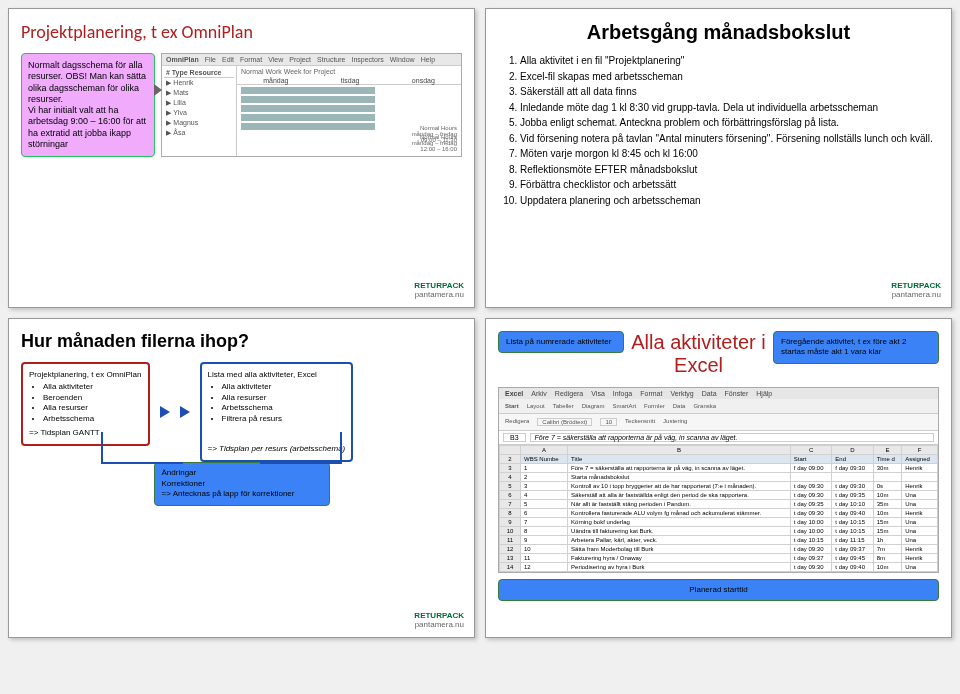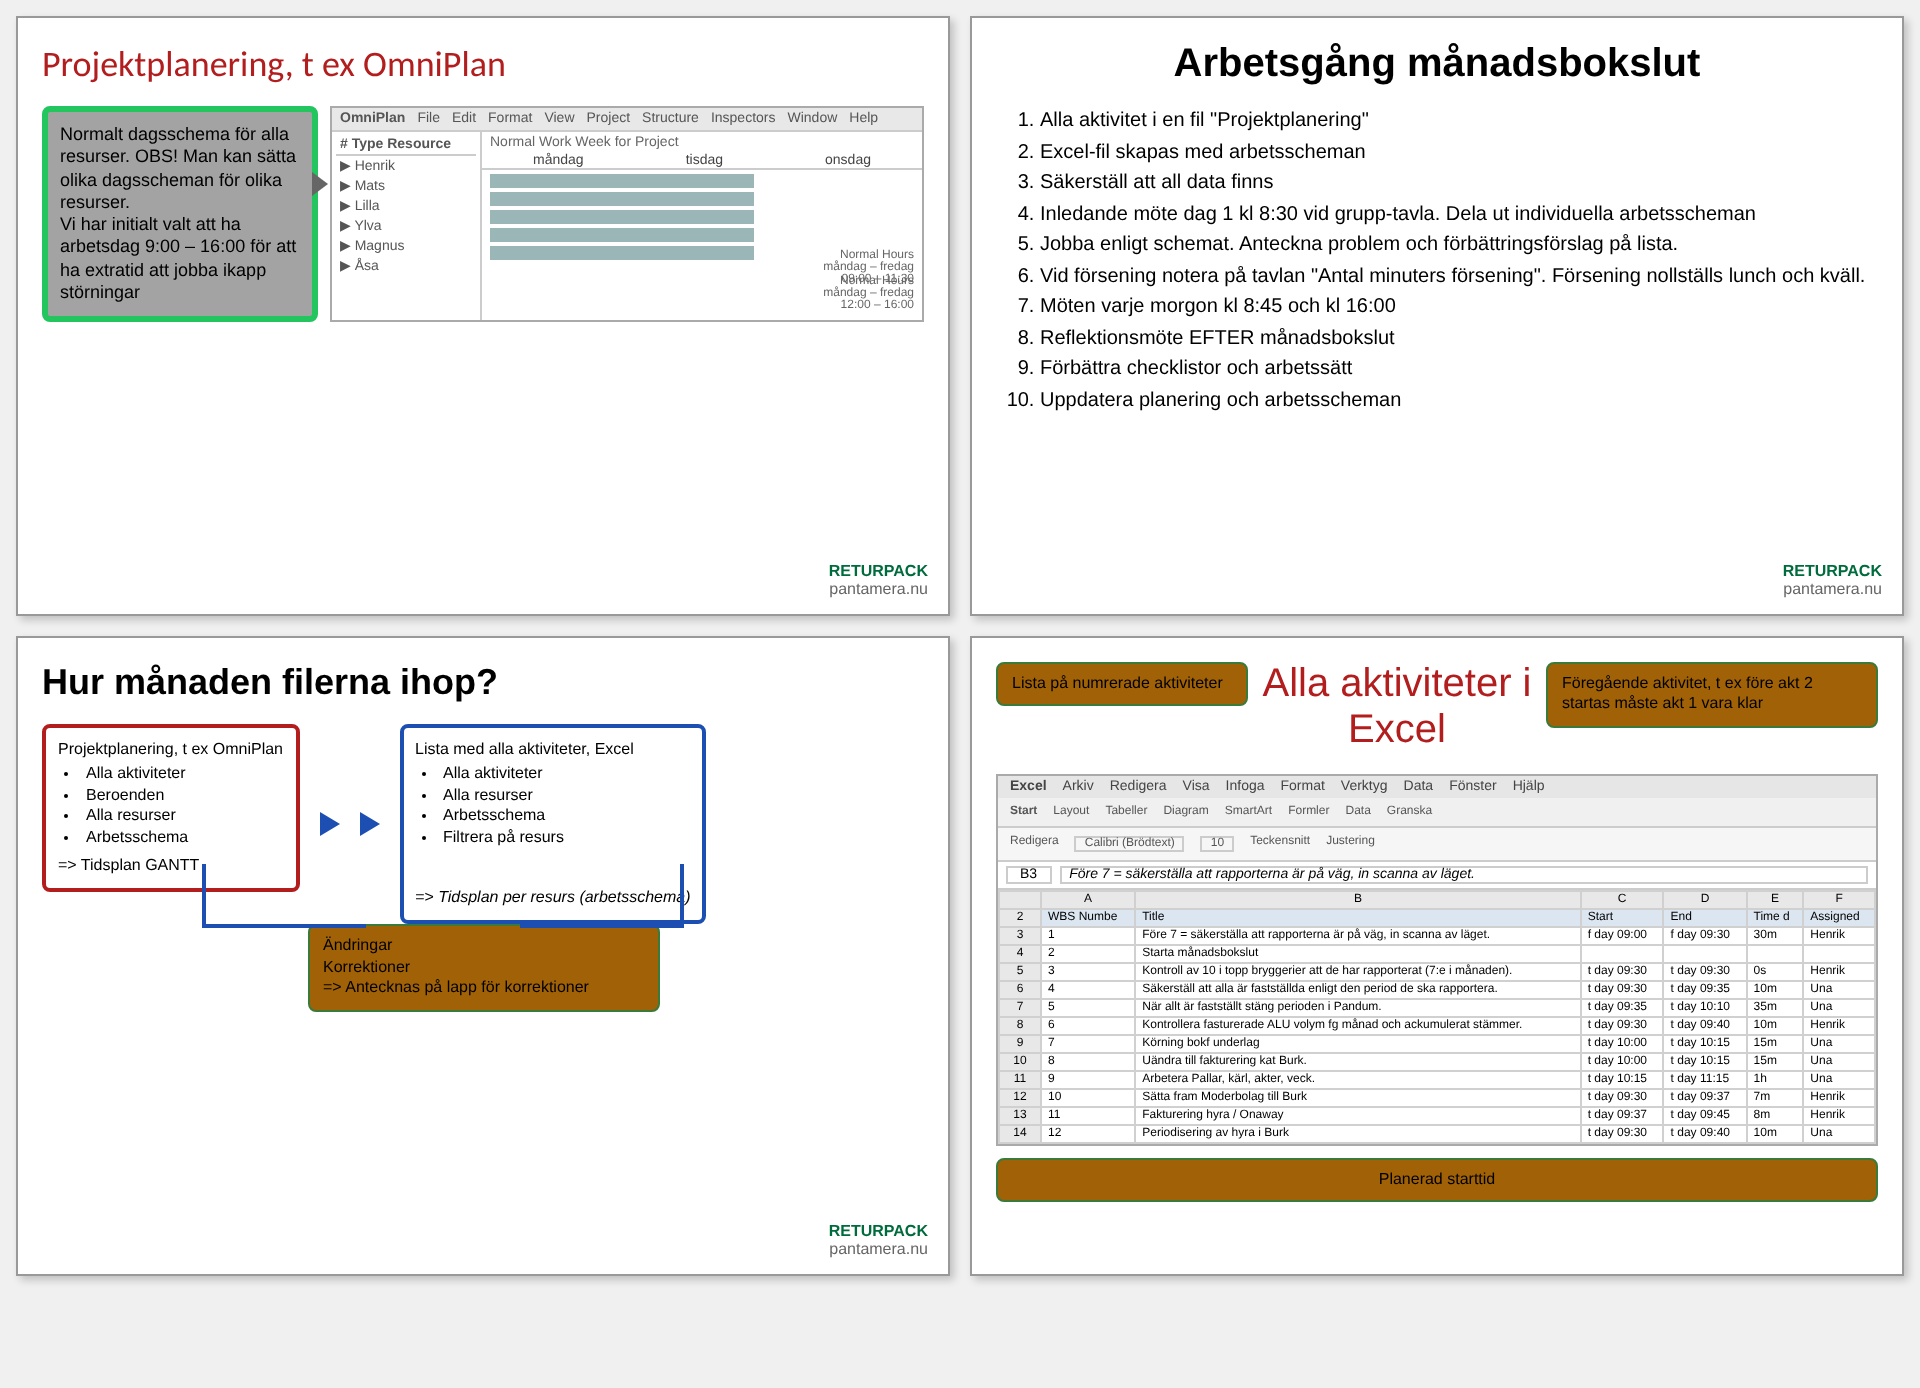--- a/index.html
+++ b/index.html
@@ -42,22 +42,22 @@
   }
   .title-excel {
     color: #b21d1d;
     font-size: 20px;
     font-weight: normal;
     margin: 0 0 6px 0;
     text-align: center;
   }
   .slide1-body { display: flex; gap: 6px; }
   .callout {
-    background: #a3a3a3;
-    border: 3px solid #22c55e;
+    background: #f0abfc;
+    border: 1px solid #22c55e;
     border-radius: 4px;
     padding: 6px;
     font-size: 9px;
     line-height: 1.25;
     width: 120px;
     position: relative;
   }
   .callout::after {
     content: "";
     position: absolute;
@@ -124,21 +124,21 @@
     border-bottom: 6px solid transparent;
     border-left: 10px solid #1d4fb2;
     align-self: center;
   }
   .arrow-path {
     position: absolute;
     border-left: 2px solid #1d4fb2;
     border-bottom: 2px solid #1d4fb2;
   }
   .green-box {
-    background: #a16207;
+    background: #3b82f6;
     border: 1px solid #3a7a3a;
     border-radius: 4px;
     padding: 5px 7px;
     font-size: 8px;
     line-height: 1.3;
   }
   .slide4-top { display: flex; justify-content: space-between; gap: 6px; align-items: flex-start; }
   .excel-mock {
     border: 1px solid #aaa;
     background: #f6f6f6;

